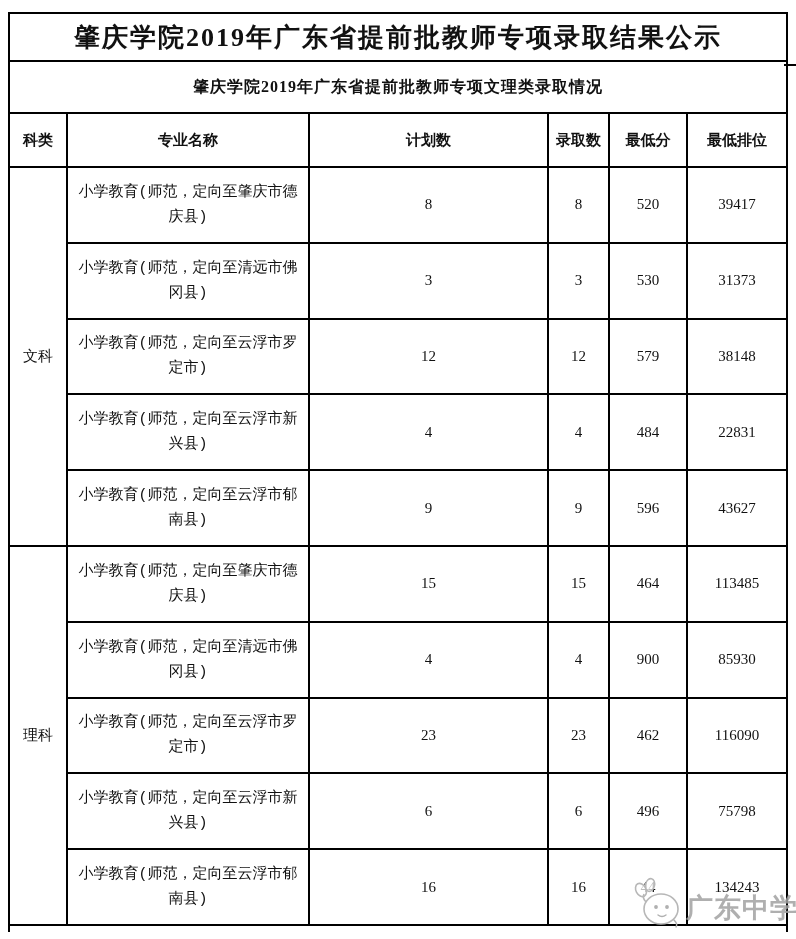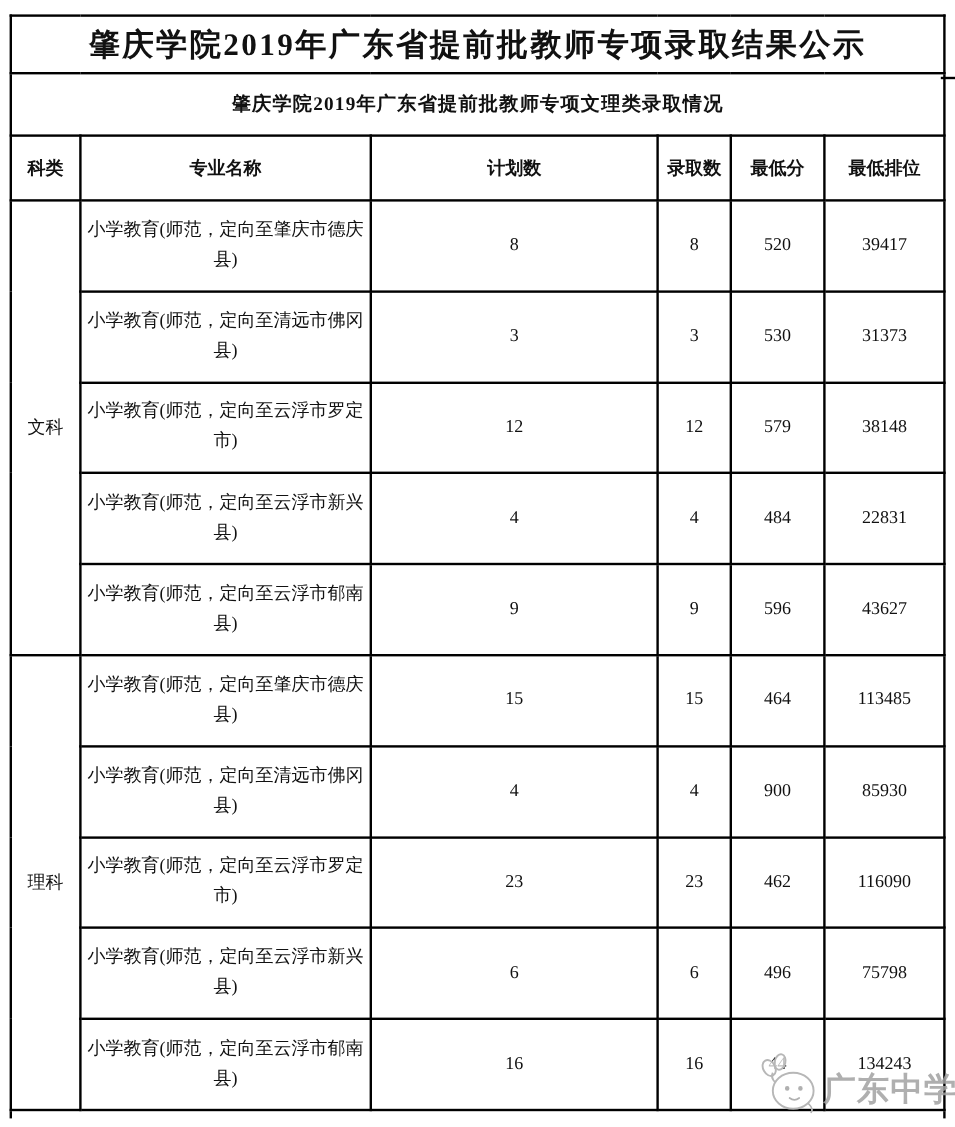--- a/index.html
+++ b/index.html
@@ -57,20 +57,21 @@
   tr.data-row td {
     font-size: 15px;
   }
   td.category-cell {
     font-size: 16px;
     font-family: Liberation Mono, monospace;
   }
   td.program-cell {
     padding: 2px 4px;
     line-height: 25px;
+    font-family: Liberation Mono, monospace;
   }
   tr.stub-row { height: 7px; }
   tr.stub-row td {
     border-top: 2px solid #000;
     border-bottom: none;
   }
   .divider-extension {
     position: absolute;
     left: 784px;
     top: 64px;

